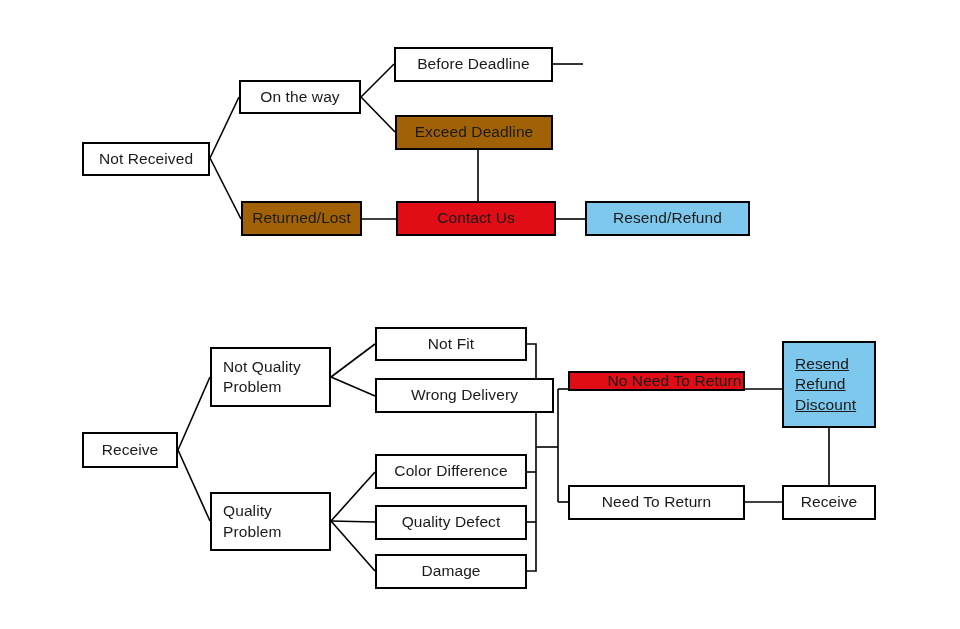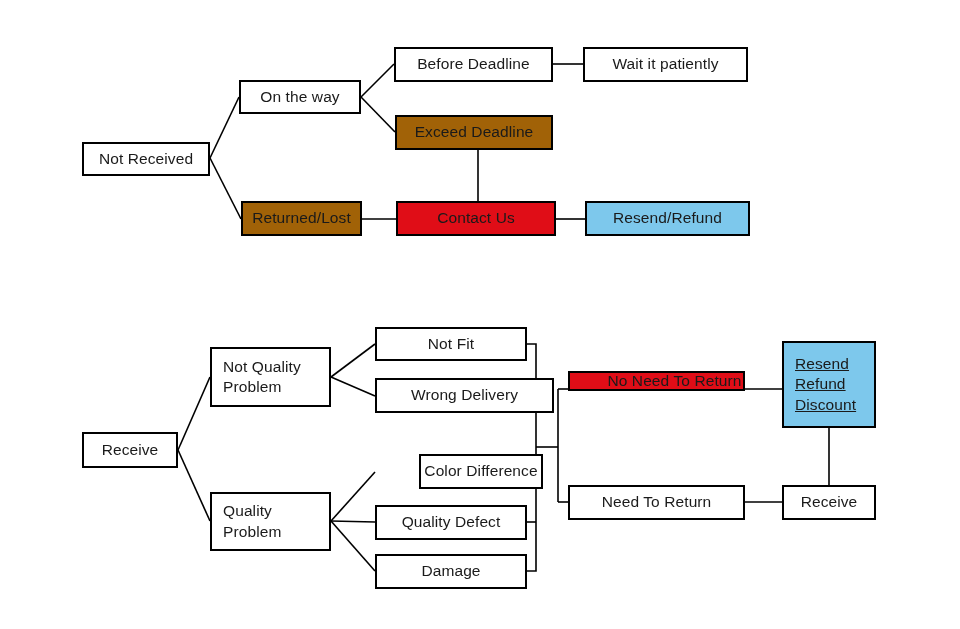--- a/index.html
+++ b/index.html
@@ -114,21 +114,20 @@
 
     <line x1="829" y1="428" x2="829" y2="485"></line>
   </svg>
 
   <div class="node" style="left:82px;  top:142px; width:128px; height:34px;">Not Received</div>
 
   <div class="node" style="left:239px; top:80px;  width:122px; height:34px;">On the way</div>
 
   <div class="node" style="left:394px; top:47px;  width:159px; height:35px;">Before Deadline</div>
 
-  <div class="node" style="left:583px; top:47px;  width:165px; height:35px;">Wait it patiently</div>
 
   <div class="node green" style="left:395px; top:115px; width:158px; height:35px;">Exceed Deadline</div>
 
   <div class="node red" style="left:396px; top:201px; width:160px; height:35px;">Contact Us</div>
 
   <div class="node green" style="left:241px; top:201px; width:121px; height:35px;">Returned/Lost</div>
 
   <div class="node blue" style="left:585px; top:201px; width:165px; height:35px;text-align:center;">Resend/Refund</div>
 
   <div class="node" style="left:82px;  top:432px; width:96px;  height:36px;">Receive</div>
@@ -136,21 +135,21 @@
   <div class="node left-text" style="left:210px; top:347px; width:121px; height:60px;">Not Quality
 Problem</div>
 
   <div class="node left-text" style="left:210px; top:492px; width:121px; height:59px;">Quality
 Problem</div>
 
   <div class="node" style="left:375px; top:327px; width:152px; height:34px;">Not Fit</div>
 
   <div class="node" style="left:375px; top:378px; width:179px; height:35px;text-align:center;">Wrong Delivery</div>
 
-  <div class="node" style="left:375px; top:454px; width:124px; height:35px;margin-left:44px;">Color Difference</div>
+  <div class="node" style="left:375px; top:454px; width:152px; height:35px;">Color Difference</div>
 
   <div class="node" style="left:375px; top:505px; width:152px; height:35px;">Quality Defect</div>
 
   <div class="node" style="left:375px; top:554px; width:152px; height:35px;">Damage</div>
 
   <div class="node red" style="left:568px; top:371px; width:177px; height:20px;padding-left:36px;">No Need To Return</div>
 
   <div class="node" style="left:568px; top:485px; width:177px; height:35px;">Need To Return</div>
 
   <div class="node blue left-text" style="left:782px; top:341px; width:94px; height:87px;text-decoration:underline;">Resend

